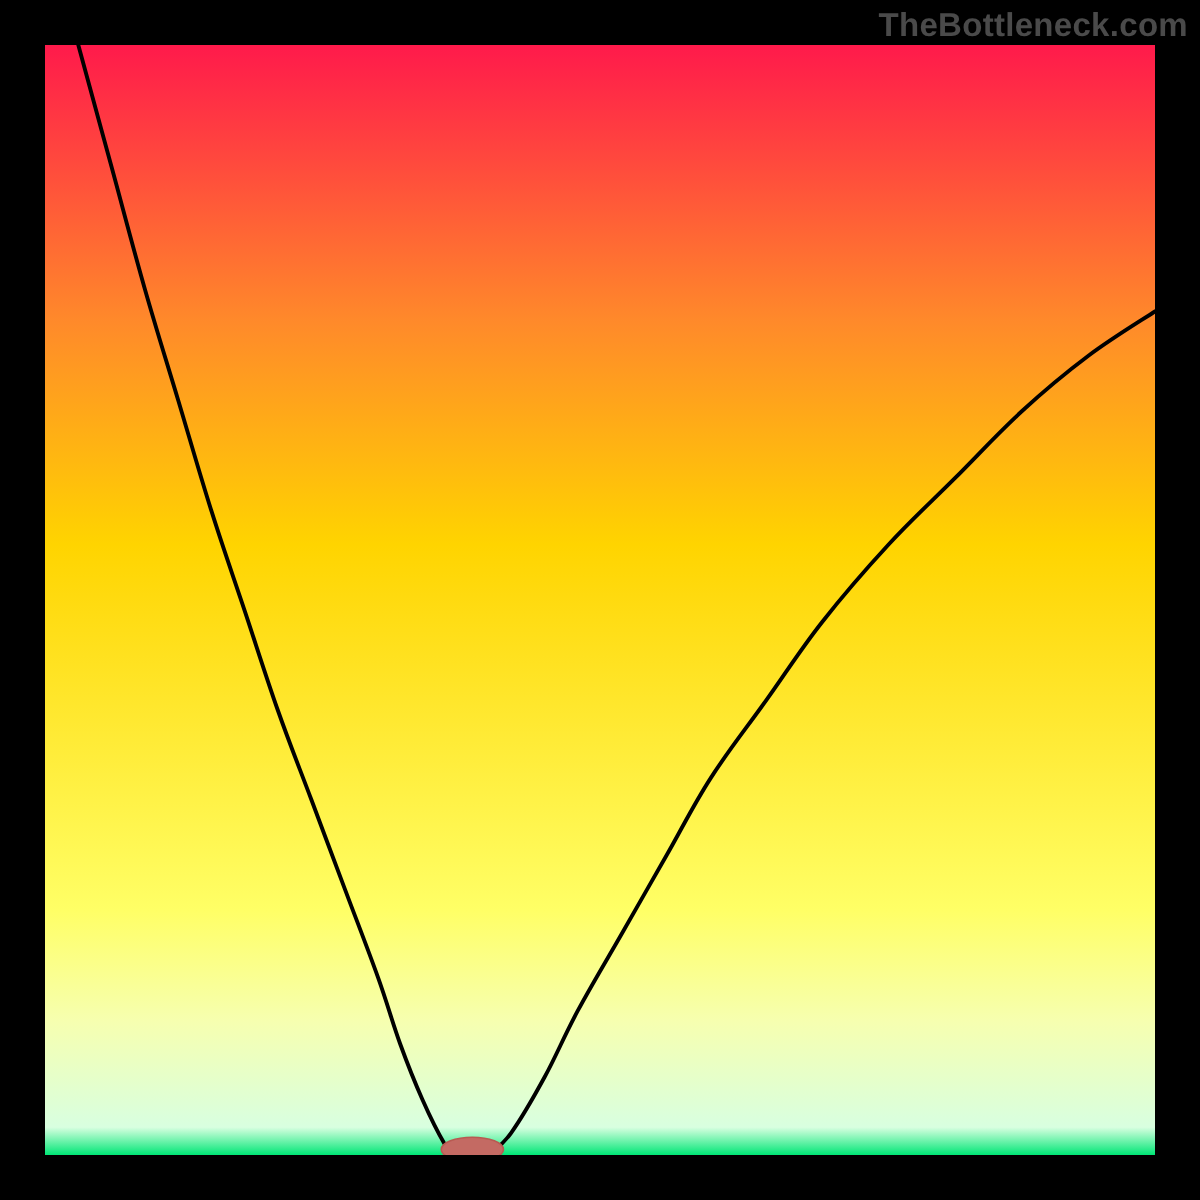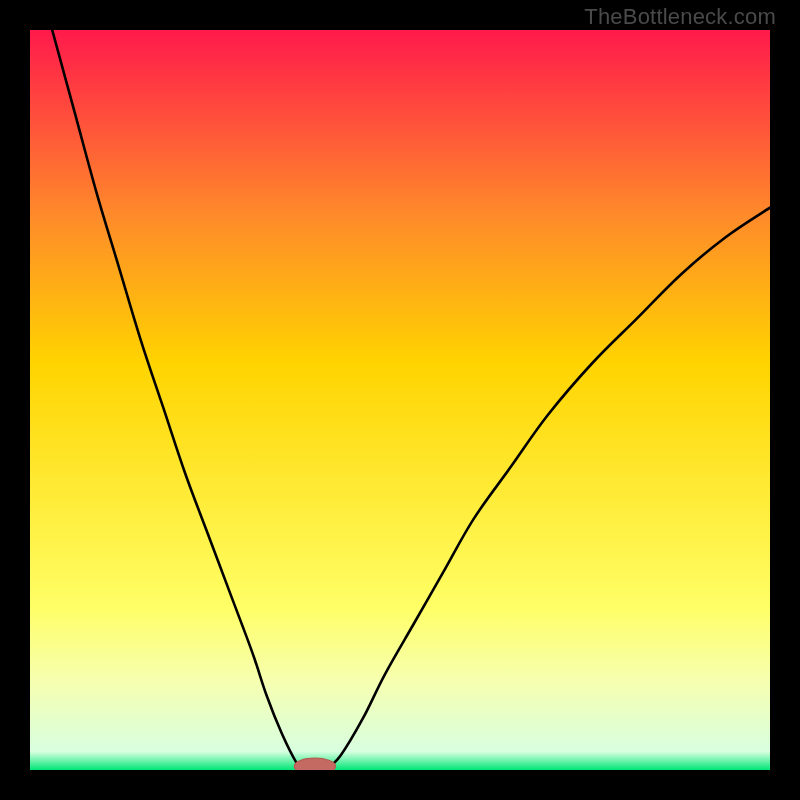--- a/index.html
+++ b/index.html
@@ -22,24 +22,24 @@
   .plot {
     position: absolute;
     left: 0;
     top: 0;
     width: 740px;
     height: 740px;
   }
   .watermark {
     position: absolute;
     top: 4px;
-    right: 24px;
+    right: 8px;
     color: #4a4a4a;
     font-size: 22px;
-    font-weight: 400;
+    font-weight: 700;
     letter-spacing: 0.2px;
   }
   svg { display: block; }
 </style>
 </head>
 <body>
 
 <div class="frame">
   <svg class="plot" viewBox="0 0 100 100" preserveAspectRatio="none">
     <defs>

